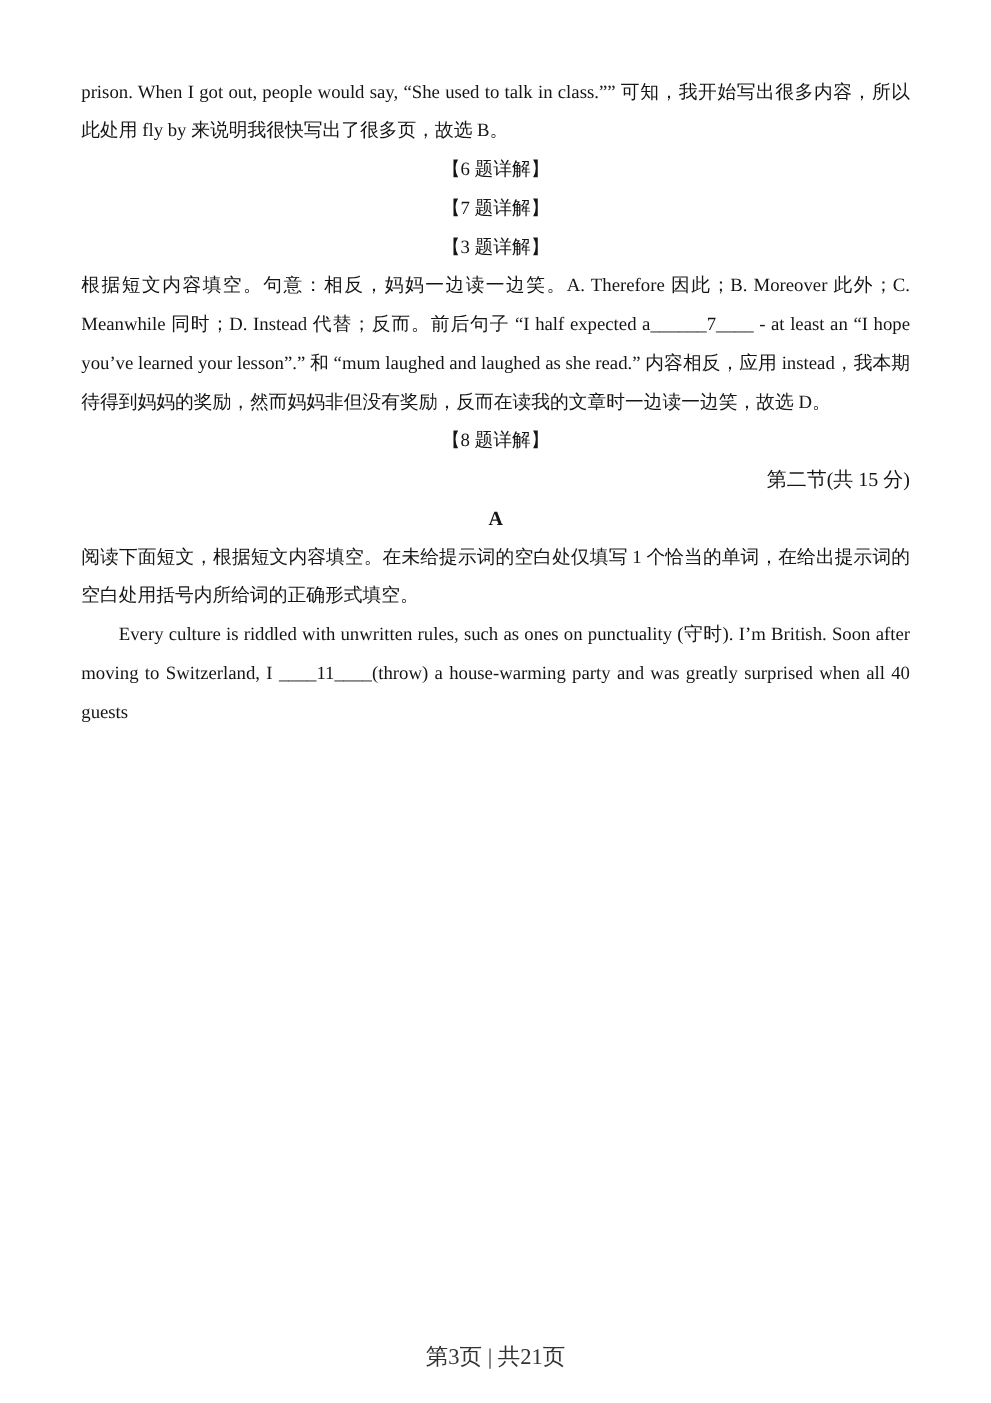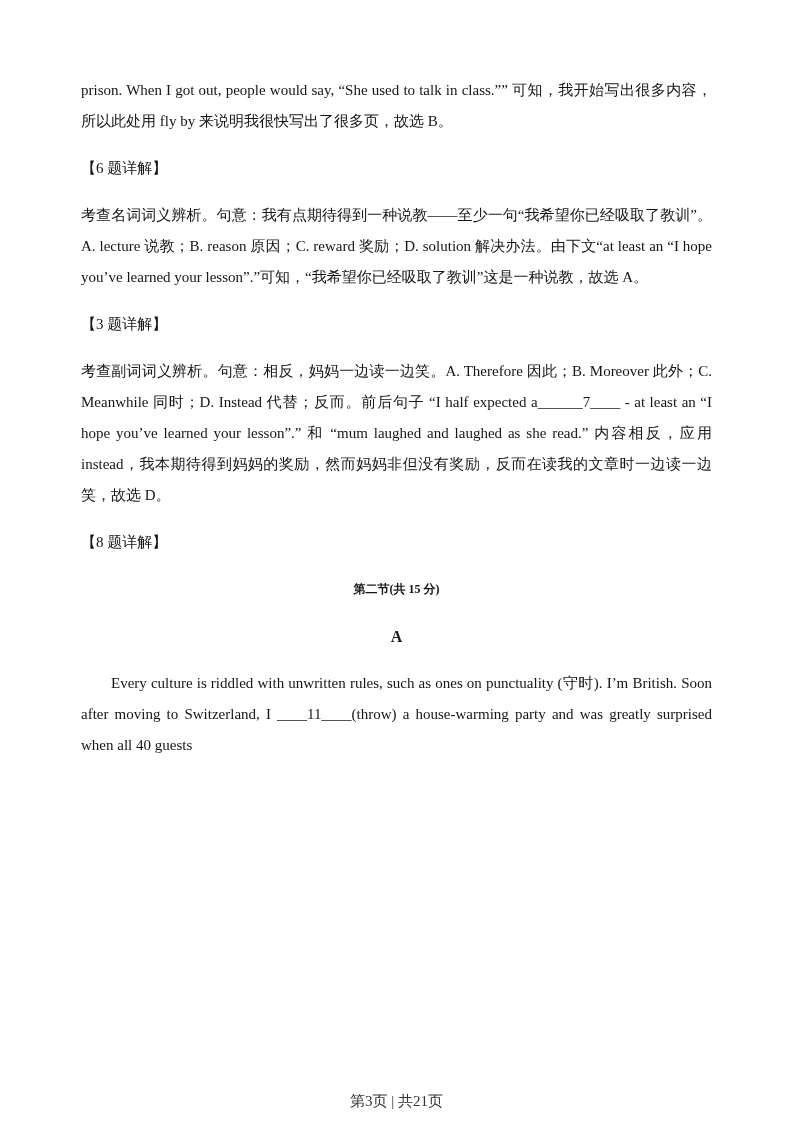--- a/index.html
+++ b/index.html
@@ -13,67 +13,68 @@
     position: relative;
     font-family: "Liberation Serif", "DejaVu Serif", serif;
     color: #151515;
     overflow: hidden;
   }
   .page {
     padding: 59px 65px 0 65px;
     box-sizing: border-box;
   }
   .page p {
-    margin: 16px;
+    margin: 0;
     font-size: 15px;
     line-height: 31px;
     text-align: justify;
     word-break: break-word;
   }
   p.q-heading {
-    text-align: left;
+    text-align: center;
   }
   p.section-heading {
-    font-weight: bold;
-    font-size: 12px;
-    text-align: center;
+    font-weight: normal;
+    font-size: 16px;
+    text-align: right;
   }
   p.center-label {
     font-weight: bold;
     font-size: 16px;
     text-align: center;
   }
   p.passage {
     text-indent: 2em;
   }
   .footer {
     position: absolute;
     left: 0;
-    bottom: 12px;
+    bottom: 28px;
     width: 100%;
     text-align: center;
-    font-size: 15px;
+    font-size: 18px;
     line-height: 18px;
     color: #333333;
   }
 </style>
 </head>
 <body>
 
 <div class="page">
   <p>prison. When I got out, people would say, “She used to talk in class.”” 可知，我开始写出很多内容，所以此处用 fly by 来说明我很快写出了很多页，故选 B。</p>
 
   <p class="q-heading">【6 题详解】</p>
 
-  <p>考查名词词义辨析。句意：我有点期待得到一种说教——至少一句“我希望你已经吸取了教训”。A. lecture 说教；B. reason 原因；C. reward 奖励；D. solution 解决办法。由下文“at least an “I hope you’ve learned your lesson”.”可知，“我希望你已经吸取了教训”这是一种说教，故选 A。</p>
+  <p class="q-heading">【7 题详解】</p>
 
   <p class="q-heading">【3 题详解】</p>
-  <p>考查副词词义辨析。句意：相反，妈妈一边读一边笑。A. Therefore 因此；B. Moreover 此外；C. Meanwhile 同时；D. Instead 代替；反而。前后句子 “I half expected a______7____ - at least an “I hope you’ve learned your lesson”.” 和 “mum laughed and laughed as she read.” 内容相反，应用 instead，我本期待得到妈妈的奖励，然而妈妈非但没有奖励，反而在读我的文章时一边读一边笑，故选 D。</p>
+  <p>根据短文内容填空。句意：相反，妈妈一边读一边笑。A. Therefore 因此；B. Moreover 此外；C. Meanwhile 同时；D. Instead 代替；反而。前后句子 “I half expected a______7____ - at least an “I hope you’ve learned your lesson”.” 和 “mum laughed and laughed as she read.” 内容相反，应用 instead，我本期待得到妈妈的奖励，然而妈妈非但没有奖励，反而在读我的文章时一边读一边笑，故选 D。</p>
 
 
   <p class="q-heading">【8 题详解】</p>
 
   <p class="section-heading">第二节(共 15 分)</p>
   <p class="center-label">A</p>
+  <p>阅读下面短文，根据短文内容填空。在未给提示词的空白处仅填写 1 个恰当的单词，在给出提示词的空白处用括号内所给词的正确形式填空。</p>
   <p class="passage">Every culture is riddled with unwritten rules, such as ones on punctuality (守时). I’m British. Soon after moving to Switzerland, I ____11____(throw) a house-warming party and was greatly surprised when all 40 guests</p>
 </div>
 
 <div class="footer">第3页 | 共21页</div>
 
 </body></html>

